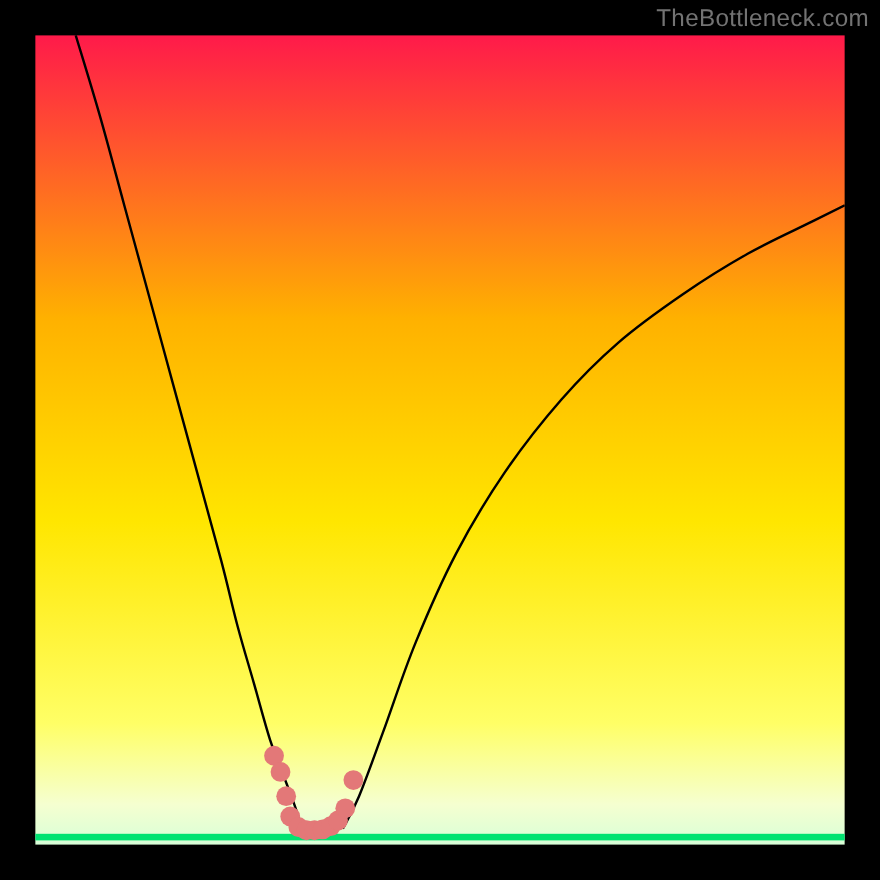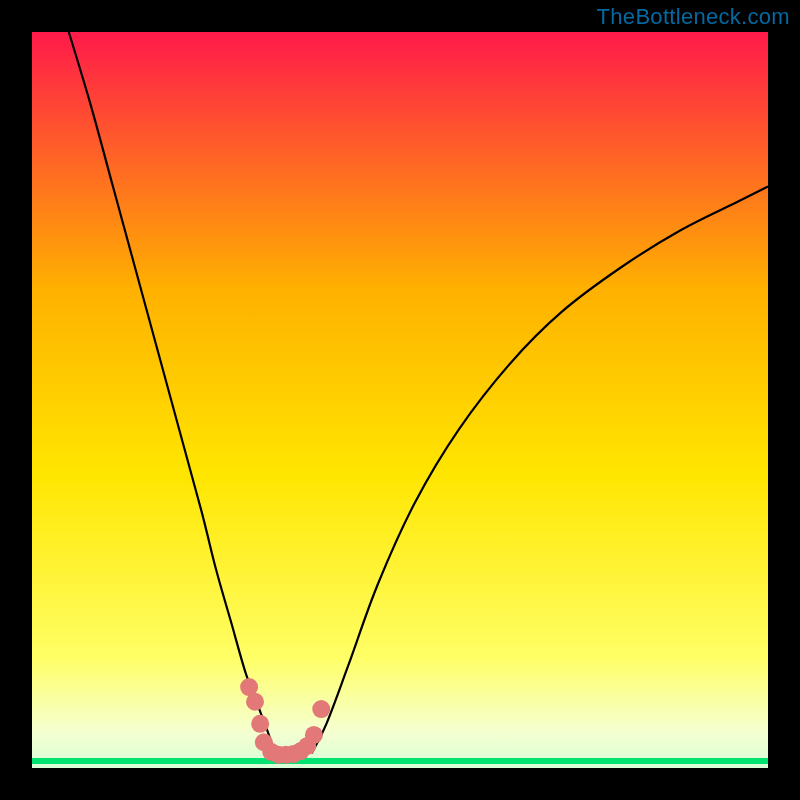--- a/index.html
+++ b/index.html
@@ -13,21 +13,21 @@
   }
   .stage {
     position: relative;
     width: 800px;
     height: 800px;
   }
   .watermark {
     position: absolute;
     top: 4px;
     right: 10px;
-    color: #0369a1;
+    color: #737373;
     font-size: 22px;
     font-weight: 500;
     letter-spacing: 0.3px;
     z-index: 10;
     user-select: none;
   }
   .plot {
     position: absolute;
     left: 32px;
     top: 32px;

